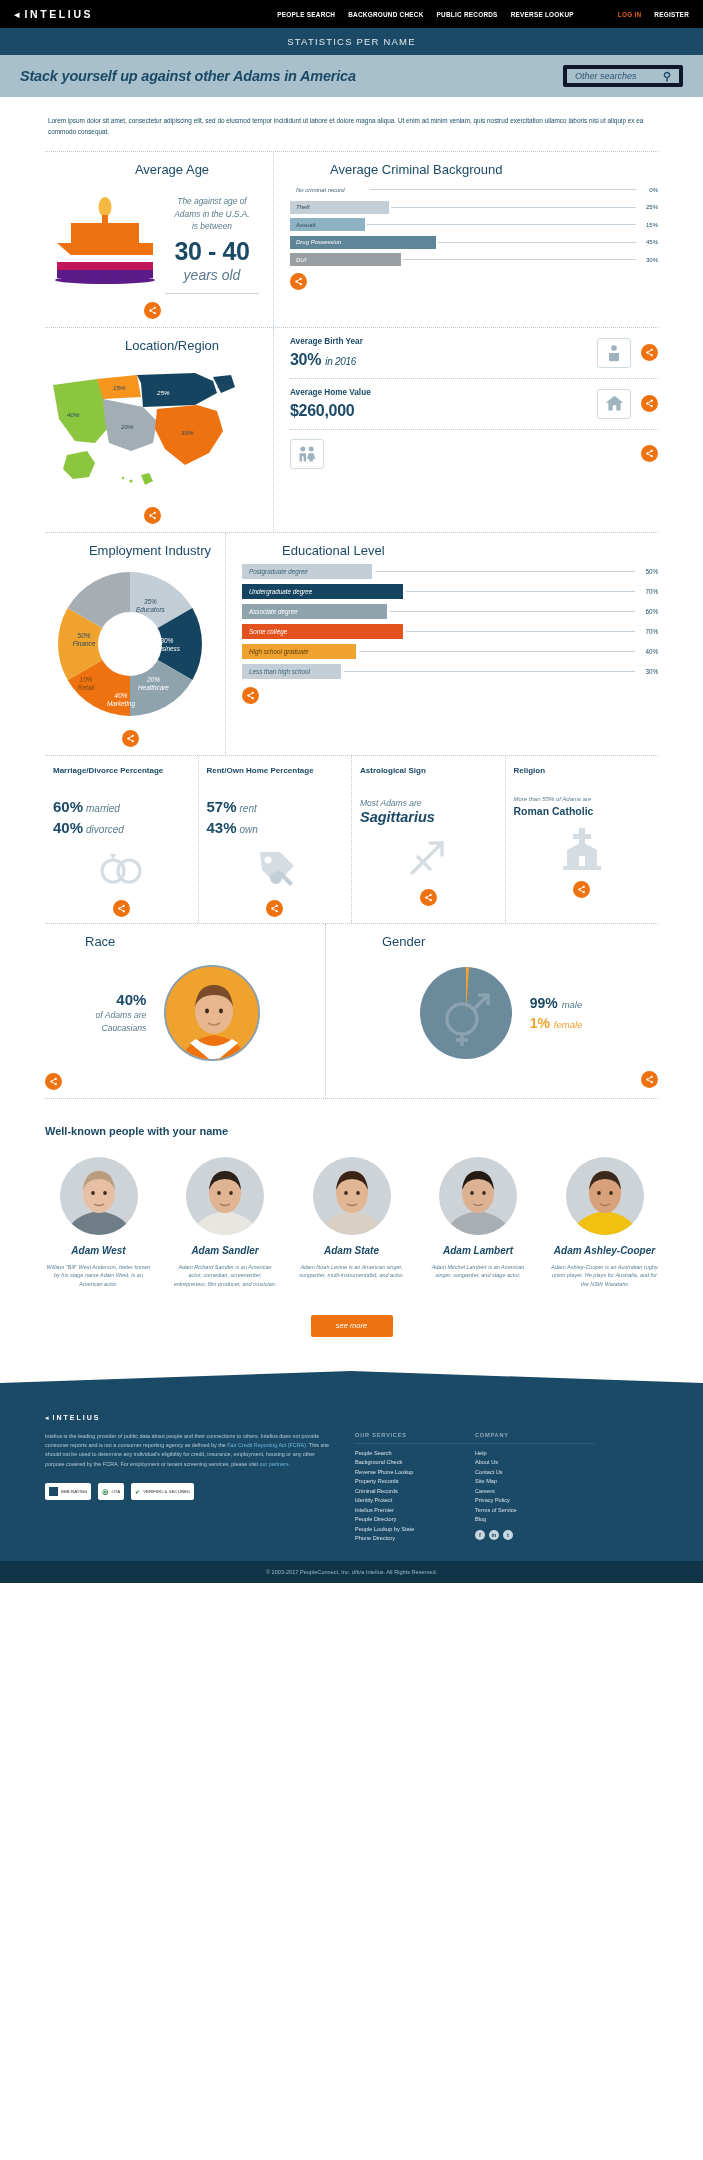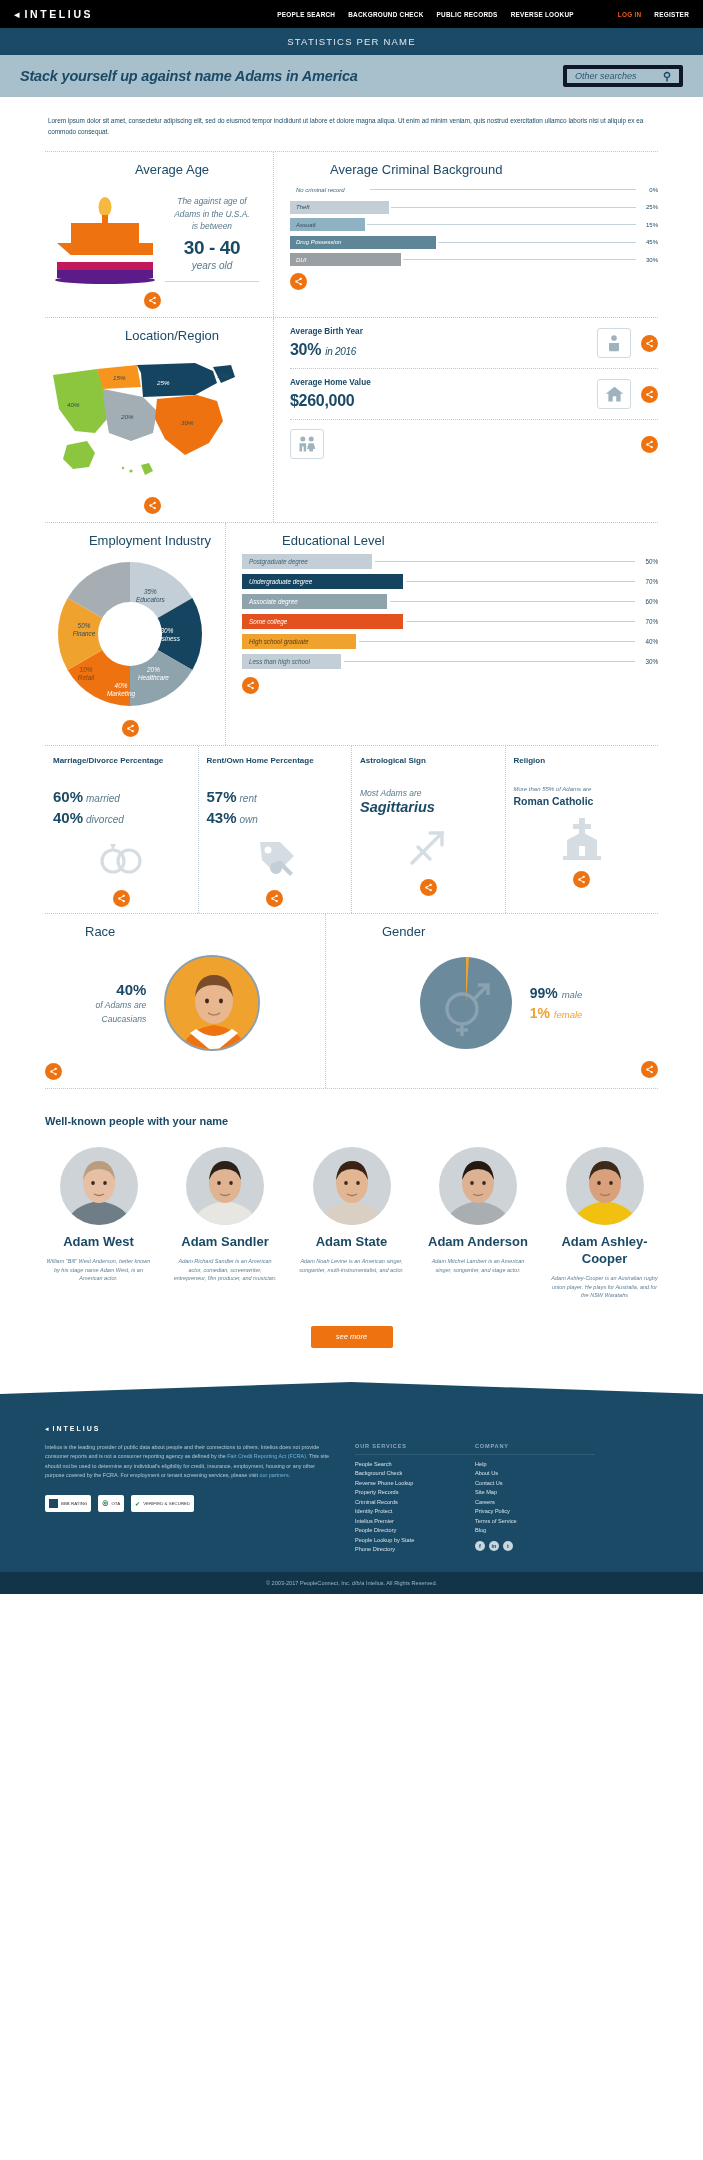--- a/index.html
+++ b/index.html
@@ -66,22 +66,22 @@
     width:17px; height:17px; border-radius:50%; background:#ef7211;
     display:flex; align-items:center; justify-content:center;
   }
   .share svg { width:9px; height:9px; fill:#fff; }
 
   
   .age-row { display:flex; align-items:flex-start; }
   .cake { width:120px; height:95px; position:relative; margin-top:6px;}
   .age-text { flex:1; text-align:center; padding-top:12px; }
   .age-line { font-size:8.4px; font-style:italic; color:#59798c; line-height:1.45; }
-  .age-big { font-size:19px; font-weight:bold; color:#1b4a66; margin-top:5px; letter-spacing:-.4px;}
-  .age-small { font-size:10px; font-style:italic; color:#59798c; margin-top:1px;}
+  .age-big { font-size:25px; font-weight:bold; color:#1b4a66; margin-top:5px; letter-spacing:-.4px;}
+  .age-small { font-size:14px; font-style:italic; color:#59798c; margin-top:1px;}
   .age-underline { border-bottom:1px solid #c9d6de; margin-top:10px; }
 
   
   .cbar-row { display:flex; align-items:center; margin-bottom:4.5px; }
   .cbar {
     height:13px; display:flex; align-items:center; padding-left:6px;
     font-size:6px; font-style:italic; white-space:nowrap;
   }
   .cbar-line { flex:1; border-top:1px solid #c5d2da; margin:0 2px;}
   .cbar-pct { font-size:6px; color:#1b4a66; width:20px; text-align:right;}
@@ -130,21 +130,21 @@
   .g-line { font-size:14px; font-weight:bold; color:#1b4a66; line-height:1.45;}
   .g-line .l { font-size:9.5px; font-style:italic; font-weight:normal; color:#59798c; margin-left:4px;}
   .g-line.f { color:#f0a22e;}
   .g-line.f .l { color:#f0a22e;}
 
   
   .celeb-h { font-size:11px; font-weight:bold; color:#1b4a66; margin:26px 0 20px 45px;}
   .celebs { display:flex; justify-content:space-between; margin:0 42px;}
   .celeb { width:113px; text-align:center;}
   .cimg { width:78px; height:78px; border-radius:50%; margin:0 auto; overflow:hidden; position:relative;}
-  .cname { font-size:13px; font-weight:bold; color:#1b4a66; margin-top:9px; line-height:1.3;}
+  .cname { font-size:10px; font-weight:bold; font-style:italic; color:#1b4a66; margin-top:9px; line-height:1.3;}
   .cbio { font-size:5.5px; font-style:italic; color:#5b7f95; line-height:1.55; margin-top:6px; padding:0 3px;}
 
   .seemore {
     display:block; width:82px; margin:26px auto 0 auto; background:#ef7211;
     color:#fff; border:none; border-radius:2px; height:22px; font-size:7.5px;
     font-style:italic; cursor:pointer; font-family:inherit;
   }
 
   
   .notch { width:703px; height:30px; display:block; }
@@ -187,21 +187,21 @@
       <a href="#" class="login">LOG IN</a>
       <a href="#">REGISTER</a>
     </div>
   </div>
 
   <div class="statsbar">
     <span>STATISTICS PER NAME</span>
   </div>
 
   <div class="hero">
-    <h1>Stack yourself up against name Adams in America</h1>
+    <h1>Stack yourself up against other Adams in America</h1>
     <div class="searchbox">
       <span class="ph">Other searches</span>
       <span class="mag">⚲</span>
     </div>
   </div>
 
   <p class="lorem">Lorem ipsum dolor sit amet, consectetur adipiscing elit, sed do eiusmod tempor incididunt ut labore et dolore magna aliqua. Ut enim ad minim veniam, quis nostrud exercitation ullamco laboris nisi ut aliquip ex ea commodo consequat.</p>
 
   <div class="hdot"></div>
 
@@ -698,21 +698,21 @@
       <div class="celeb">
         <div class="cimg"><svg width="78" height="78" viewBox="0 0 78 78">
             <rect width="78" height="78" fill="#cdd3d6"></rect>
             <path d="M6 78 q5 -20 33 -24 q28 4 33 24 z" fill="#a9aeb2"></path>
             <ellipse cx="39" cy="36" rx="16" ry="20" fill="#ddb293"></ellipse>
             <path d="M23 33 q2 -19 16 -19 q14 0 16 19 q-4 -11 -16 -11 q-12 0 -16 11z" fill="#231a14"></path>
             <ellipse cx="33" cy="36" rx="1.8" ry="2.1" fill="#3b2a1c"></ellipse>
             <ellipse cx="45" cy="36" rx="1.8" ry="2.1" fill="#3b2a1c"></ellipse>
             <path d="M34 47 q5 3 10 0" stroke="#a9795a" stroke-width="1.4" fill="none"></path>
           </svg></div>
-        <div class="cname">Adam Anderson</div>
+        <div class="cname">Adam Lambert</div>
         <div class="cbio">Adam Mitchel Lambert is an American singer, songwriter, and stage actor.</div>
       </div>
       <div class="celeb">
         <div class="cimg"><svg width="78" height="78" viewBox="0 0 78 78">
             <rect width="78" height="78" fill="#cdd3d6"></rect>
             <path d="M6 78 q5 -20 33 -24 q28 4 33 24 z" fill="#f2c10f"></path>
             <ellipse cx="39" cy="36" rx="16" ry="20" fill="#d8a07b"></ellipse>
             <path d="M23 33 q2 -19 16 -19 q14 0 16 19 q-4 -11 -16 -11 q-12 0 -16 11z" fill="#3b2a1c"></path>
             <ellipse cx="33" cy="36" rx="1.8" ry="2.1" fill="#3b2a1c"></ellipse>
             <ellipse cx="45" cy="36" rx="1.8" ry="2.1" fill="#3b2a1c"></ellipse>

